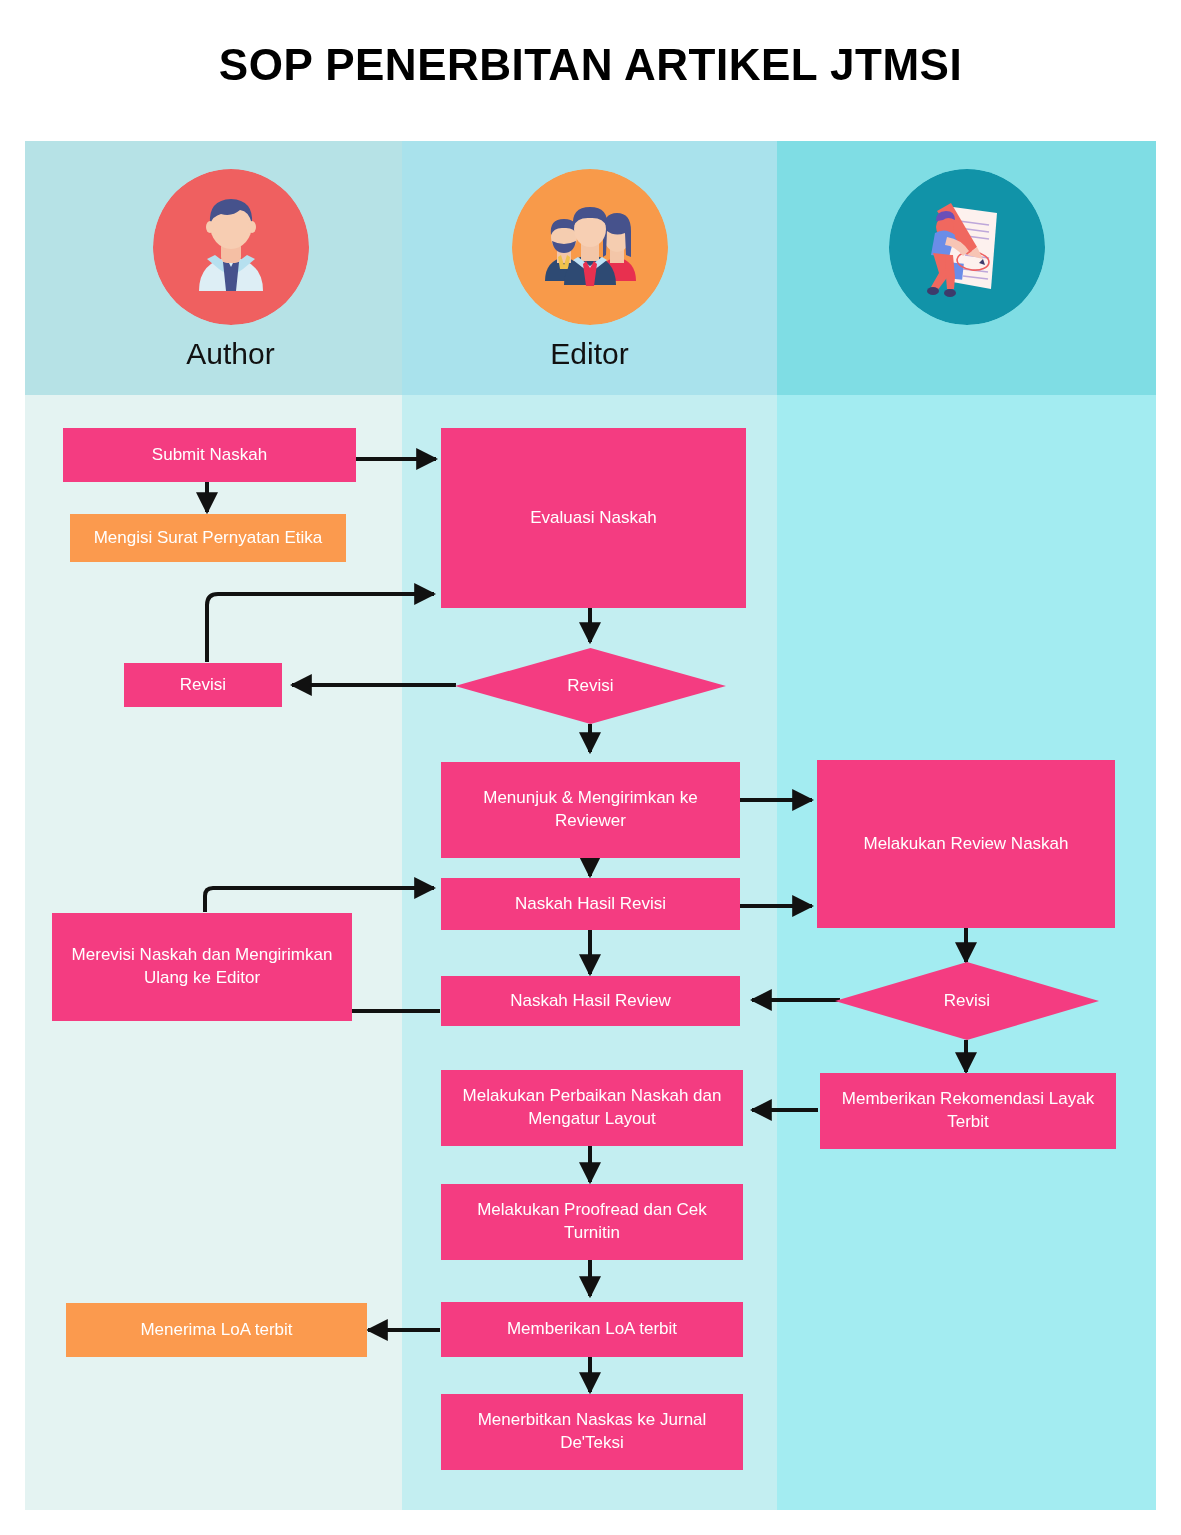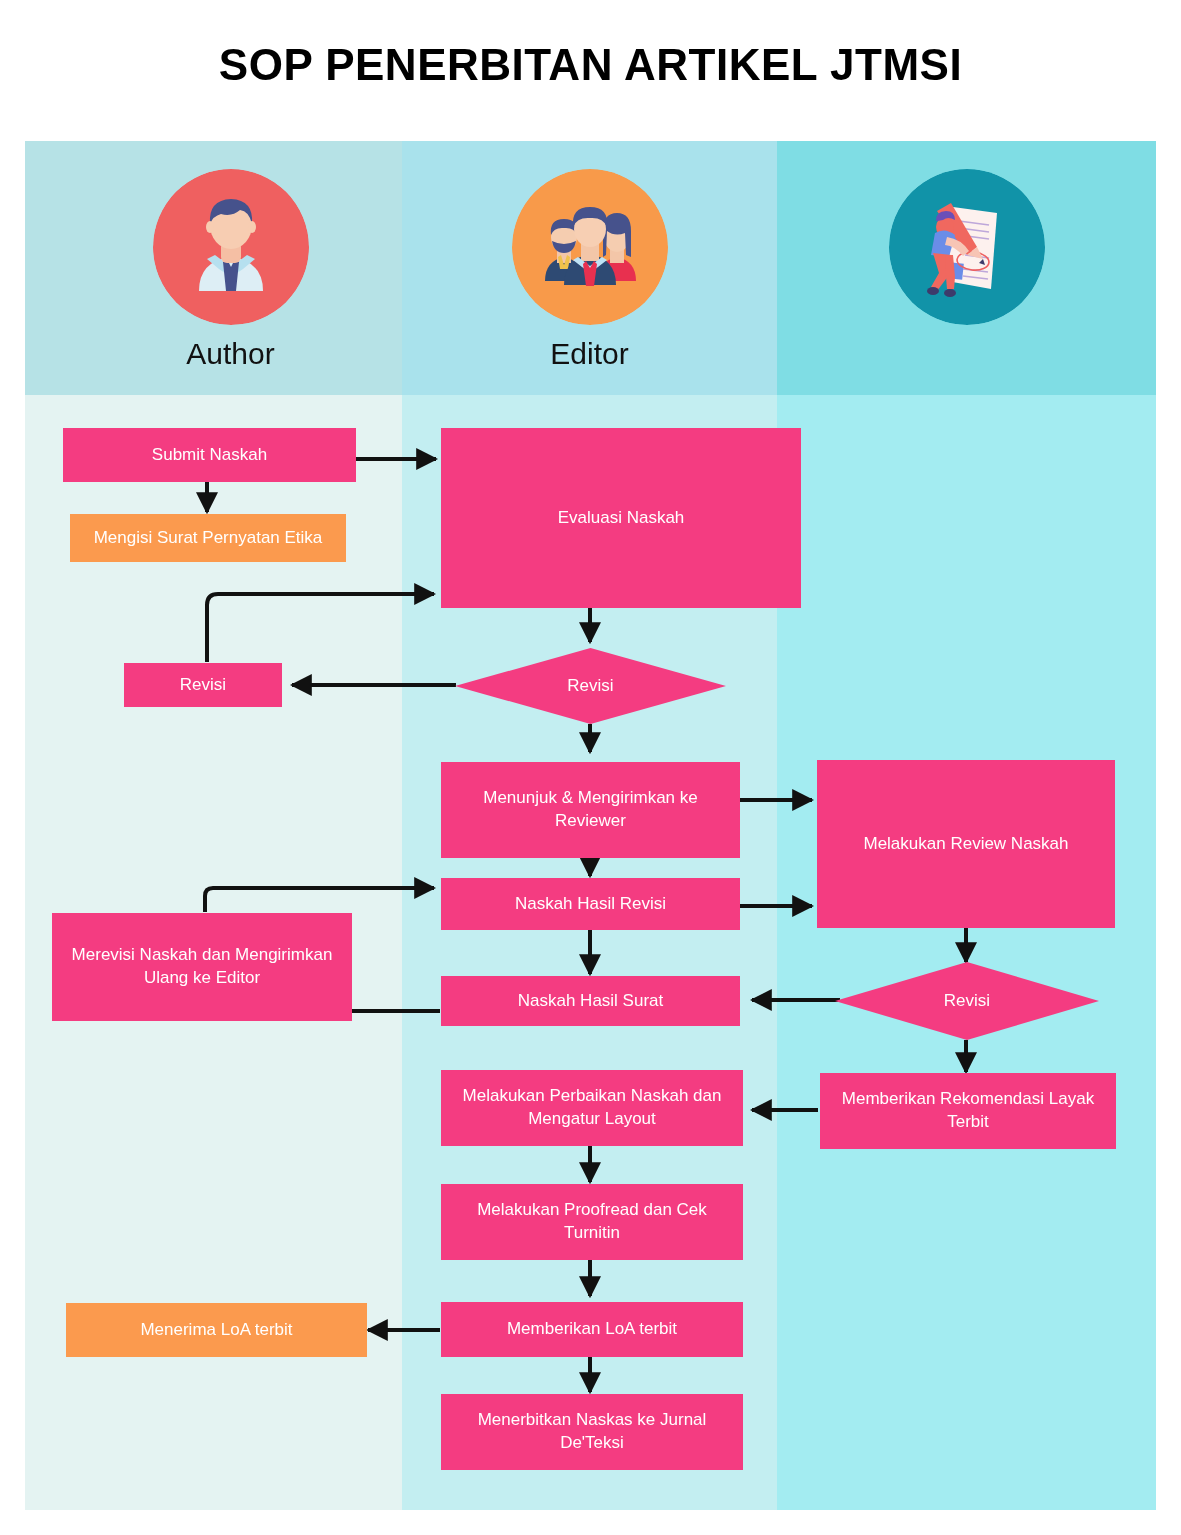--- a/index.html
+++ b/index.html
@@ -292,39 +292,39 @@
 </div>
 
 <div class="node pink" style="left:52px; top:913px; width:300px; height:108px;">
   <span>Merevisi Naskah dan Mengirimkan Ulang ke Editor</span>
 </div>
 
 <div class="node orange" style="left:66px; top:1303px; width:301px; height:54px;">
   <span>Menerima LoA terbit</span>
 </div>
 
-<div class="node pink" style="left:441px; top:428px; width:360px; height:180px;">
+<div class="node pink" style="left:441px; top:428px; width:305px; height:180px;">
   <span>Evaluasi Naskah</span>
 </div>
 
 <div class="diamond" style="left:455px; top:648px; width:271px; height:76px;">
   <div class="dia-shape"></div>
   <span class="dia-label">Revisi</span>
 </div>
 
 <div class="node pink" style="left:441px; top:762px; width:299px; height:96px;">
   <span>Menunjuk &amp; Mengirimkan ke Reviewer</span>
 </div>
 
 <div class="node pink" style="left:441px; top:878px; width:299px; height:52px;">
   <span>Naskah Hasil Revisi</span>
 </div>
 
 <div class="node pink" style="left:441px; top:976px; width:299px; height:50px;">
-  <span>Naskah Hasil Surat</span>
+  <span>Naskah Hasil Review</span>
 </div>
 
 <div class="node pink" style="left:441px; top:1070px; width:302px; height:76px;">
   <span>Melakukan Perbaikan Naskah dan Mengatur Layout</span>
 </div>
 
 <div class="node pink" style="left:441px; top:1184px; width:302px; height:76px;">
   <span>Melakukan Proofread dan Cek Turnitin</span>
 </div>
 

